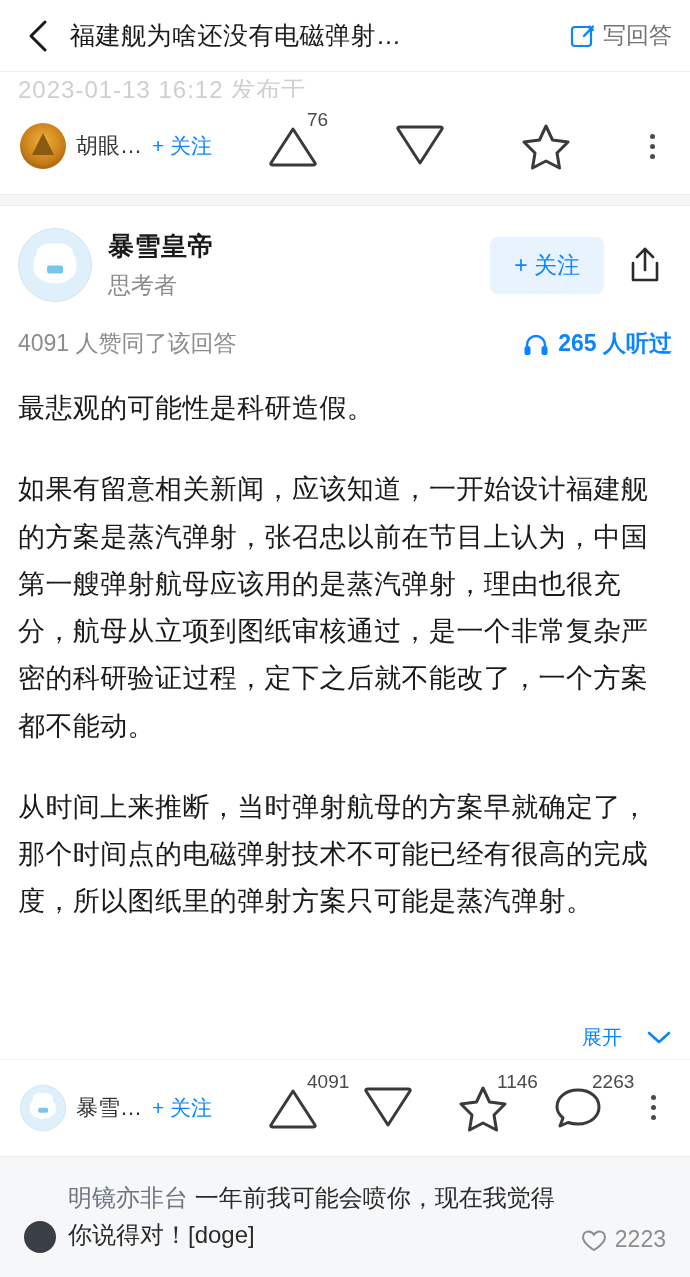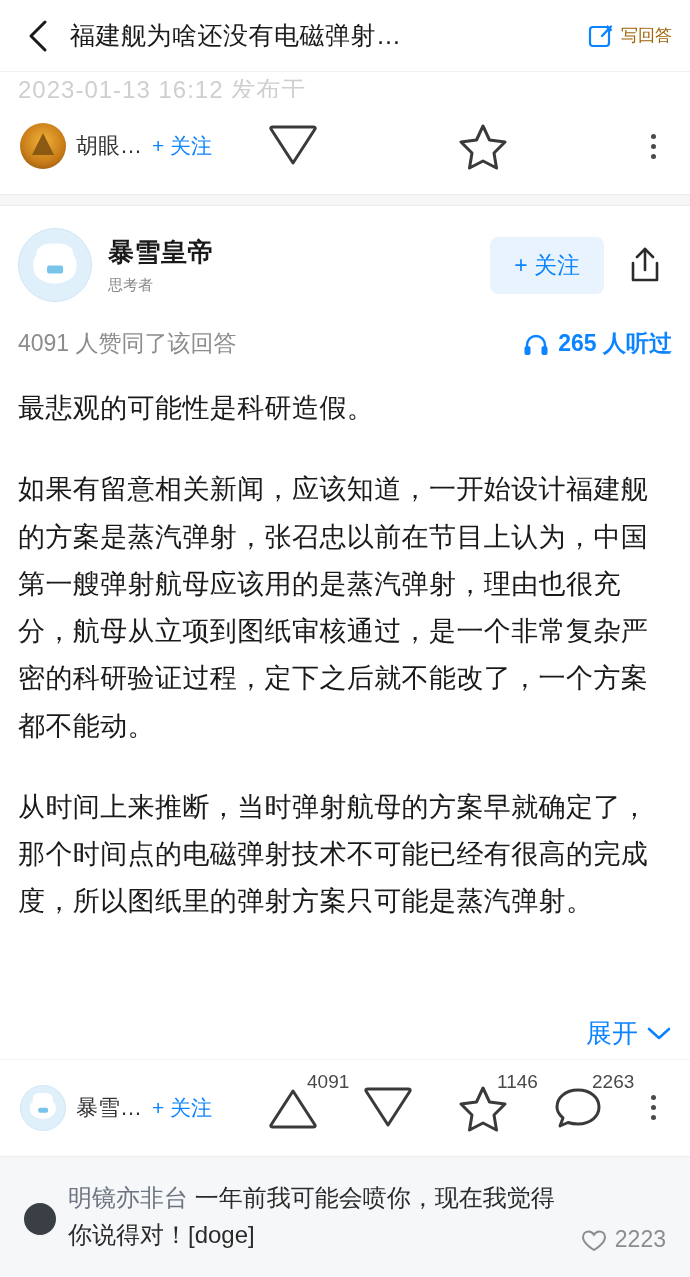--- a/index.html
+++ b/index.html
@@ -47,22 +47,22 @@
     overflow: hidden;
     text-overflow: ellipsis;
     padding-left: 12px;
     letter-spacing: 0.5px;
   }
   .write-answer {
     flex: 0 0 auto;
     display: flex;
     align-items: center;
     gap: 7px;
-    color: #a16207;
-    font-size: 17px;
+    color: #737373;
+    font-size: 23px;
     padding-left: 10px;
   }
   .write-answer .label { white-space: nowrap; }
 
   
   .prev-card {
     background: #ffffff;
     padding: 0 18px;
     flex: 0 0 auto;
   }
@@ -200,21 +200,21 @@
     padding-top: 22px;
   }
   .avatar-lg {
     width: 74px; height: 74px; border-radius: 50%;
     flex: 0 0 74px;
     position: relative;
     overflow: hidden;
   }
   .author-meta { flex: 1 1 auto; padding-left: 16px; }
   .author-name { font-size: 26px; color: #1a1a1a; font-weight: 700; letter-spacing: .5px;}
-  .author-title { font-size: 15px; color: #8c8c8c; padding-top: 6px; }
+  .author-title { font-size: 23px; color: #8c8c8c; padding-top: 6px; }
   .follow-btn {
     flex: 0 0 auto;
     background: #e8f3fe;
     color: #0b84ff;
     font-size: 23px;
     border: none;
     border-radius: 8px;
     padding: 13px 24px;
     white-space: nowrap;
   }
@@ -251,43 +251,43 @@
     height: 130px;
     background: linear-gradient(to bottom, rgba(255,255,255,0) 0%, rgba(255,255,255,0.92) 55%, #ffffff 100%);
     pointer-events: none;
   }
   .expand {
     position: absolute;
     right: 18px;
     bottom: 8px;
     display: flex;
     align-items: center;
-    gap: 8px;
+    gap: 24px;
     color: #0b84ff;
-    font-size: 26px;
+    font-size: 20px;
   }
 
   
   .bottom-bar {
     flex: 0 0 auto;
     padding: 0 18px;
     background: #ffffff;
     border-top: 1px solid #f3f3f3;
   }
 
   
   .comment {
     flex: 0 0 auto;
     background: #f6f7f9;
     padding: 22px 24px 24px 24px;
     border-top: 1px solid #ededed;
   }
   .comment-line {
     display: flex;
-    align-items: center;
+    align-items: flex-end;
     gap: 12px;
   }
   .comment-avatar {
     width: 32px; height: 32px; border-radius: 50%;
     background: #3a3f45;
     flex: 0 0 32px;
     margin-top: 6px;
   }
   .comment-text {
     flex: 1 1 auto;
@@ -330,20 +330,26 @@
 
   <div class="prev-card">
     <div class="prev-timestamp">2023-01-13 16:12 发布于</div>
     <div class="actionbar">
       <div class="author-chip">
         <div class="avatar-sm avatar-pagoda"></div>
         <span class="chip-name">胡眼…</span>
         <span class="chip-follow">+ 关注</span>
       </div>
       <div class="actions">
+        <div class="action">
+          <span class="count">76</span>
+          <svg width="52" height="46" viewBox="0 0 52 46">
+            <path d="M26 6 L48 40 Q49 42 46 42 L6 42 Q3 42 4 40 Z" fill="none" stroke="#3a3a3a" stroke-width="3" stroke-linejoin="round"></path>
+          </svg>
+        </div>
         <div class="action">
           <svg width="52" height="46" viewBox="0 0 52 46">
             <path d="M26 40 L48 6 Q49 4 46 4 L6 4 Q3 4 4 6 Z" fill="none" stroke="#3a3a3a" stroke-width="3" stroke-linejoin="round"></path>
           </svg>
         </div>
         <div class="action">
           <svg width="50" height="48" viewBox="0 0 50 48">
             <path d="M25 4 L31.5 18 L47 20 L36 31 L38.5 46 L25 39 L11.5 46 L14 31 L3 20 L18.5 18 Z" fill="none" stroke="#3a3a3a" stroke-width="3" stroke-linejoin="round"></path>
           </svg>
         </div>

